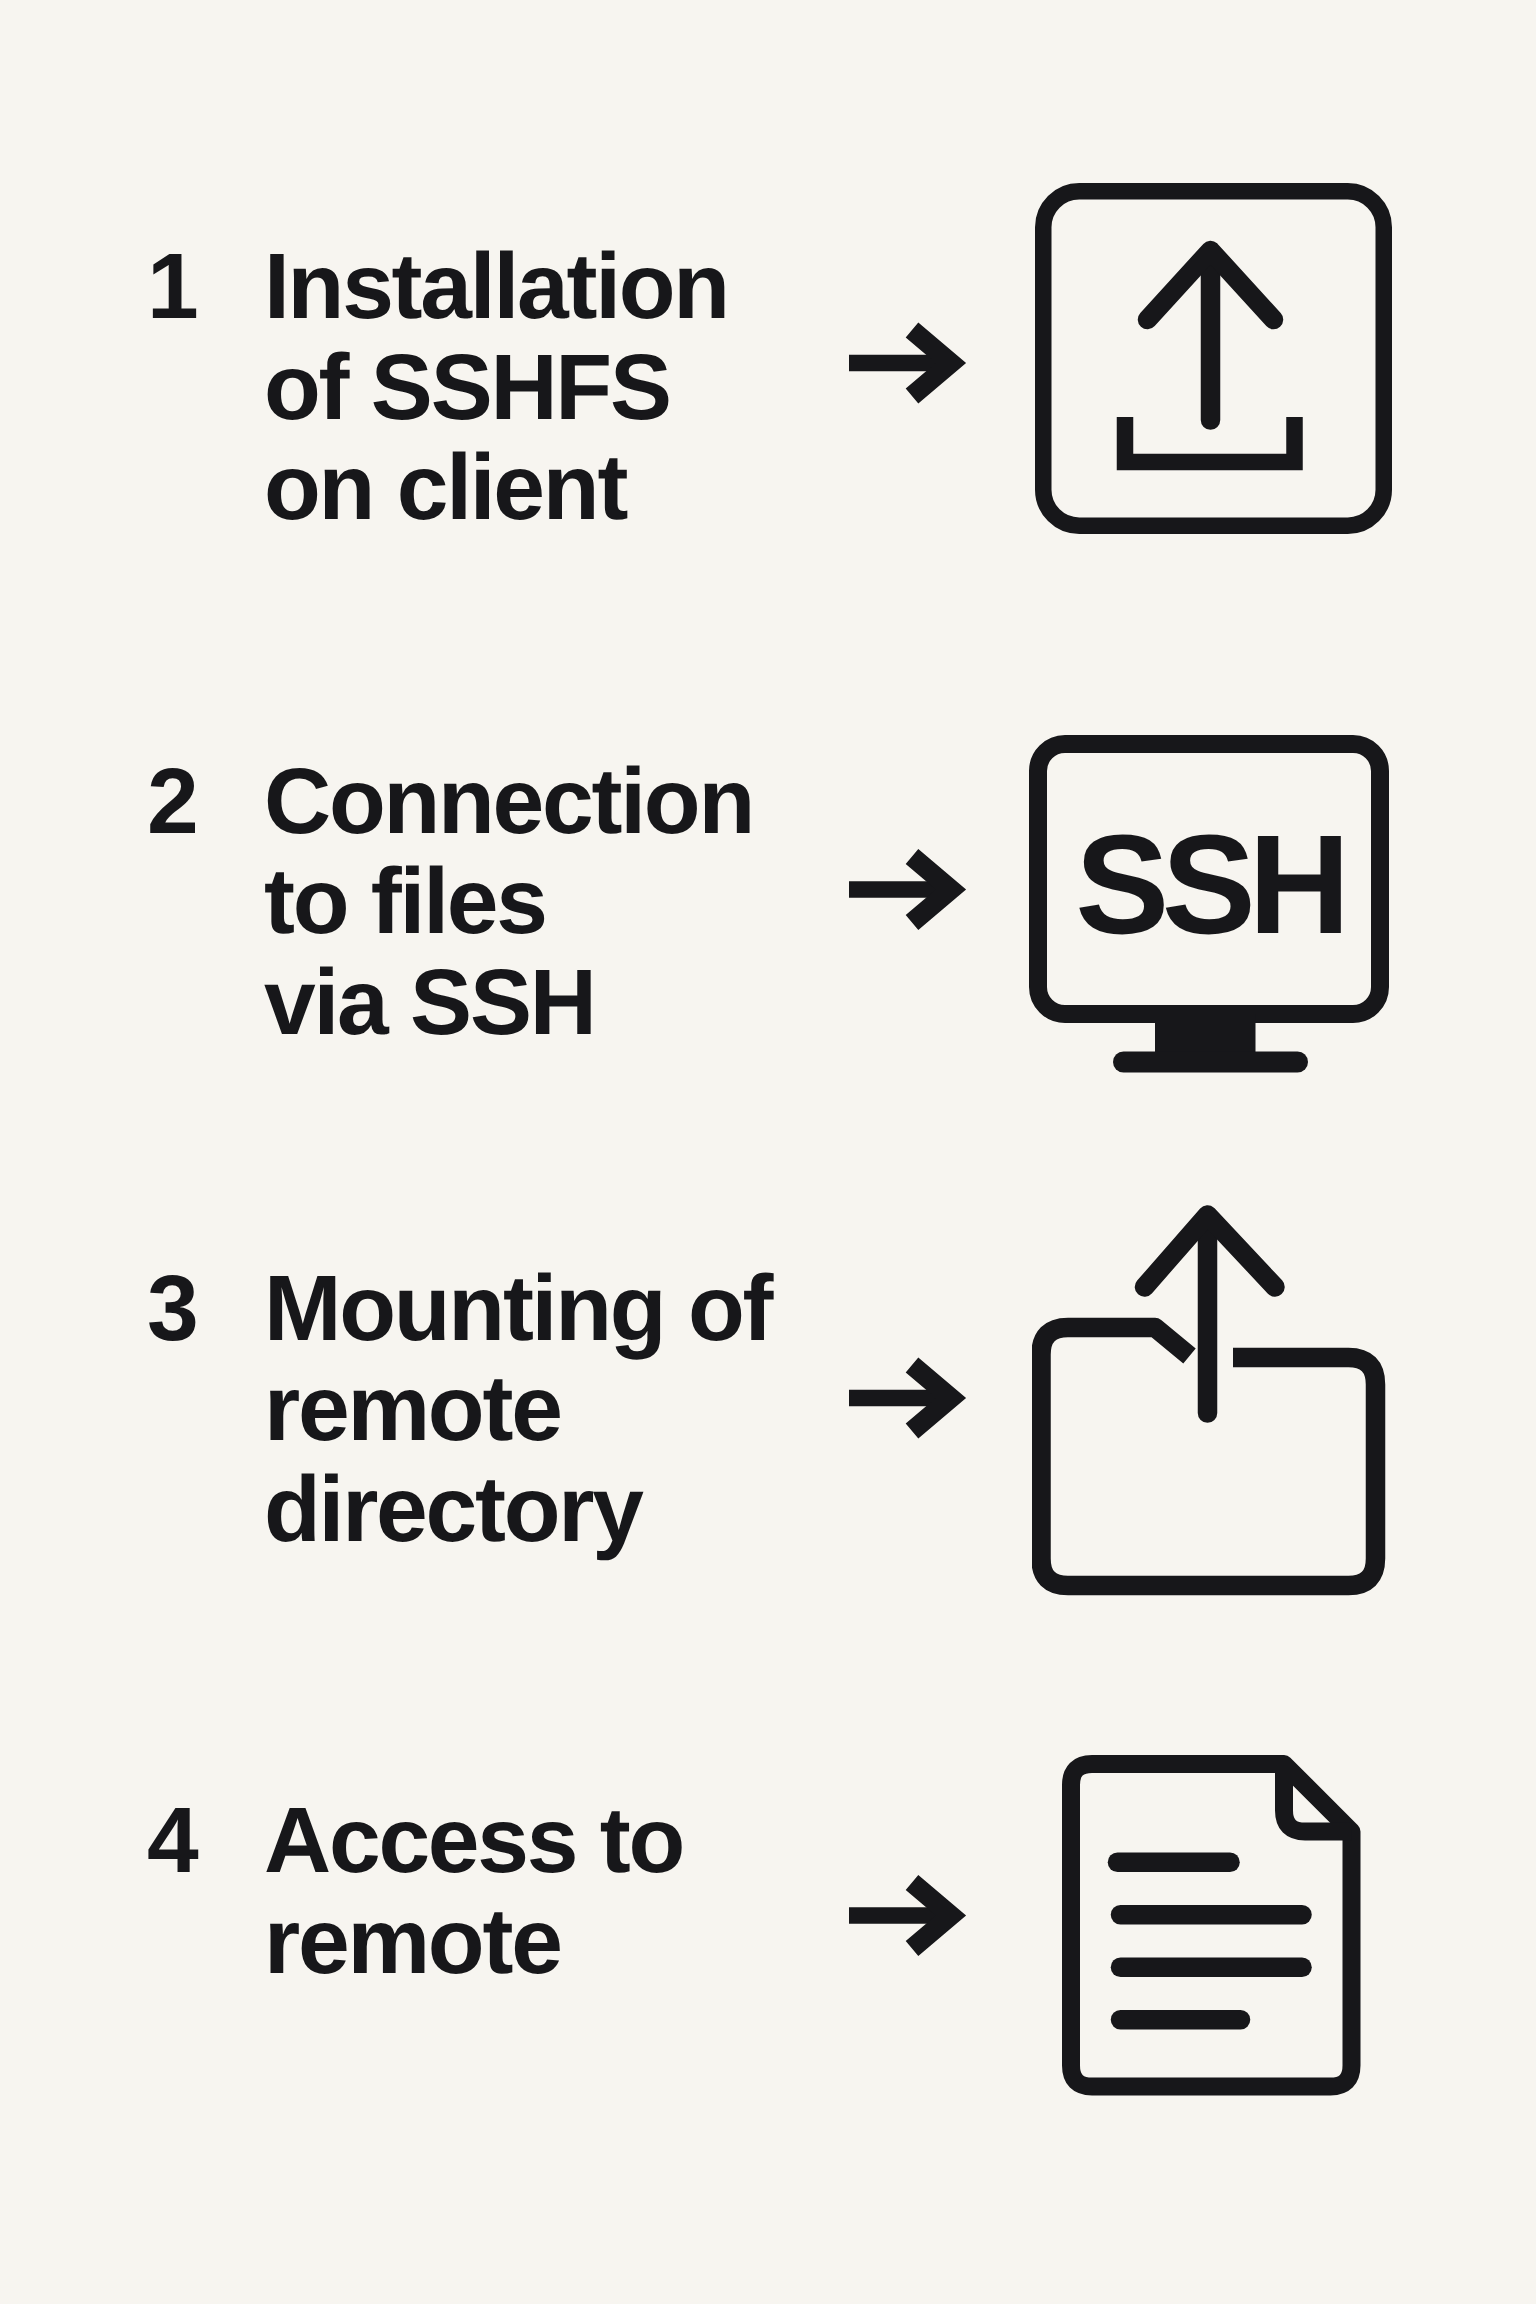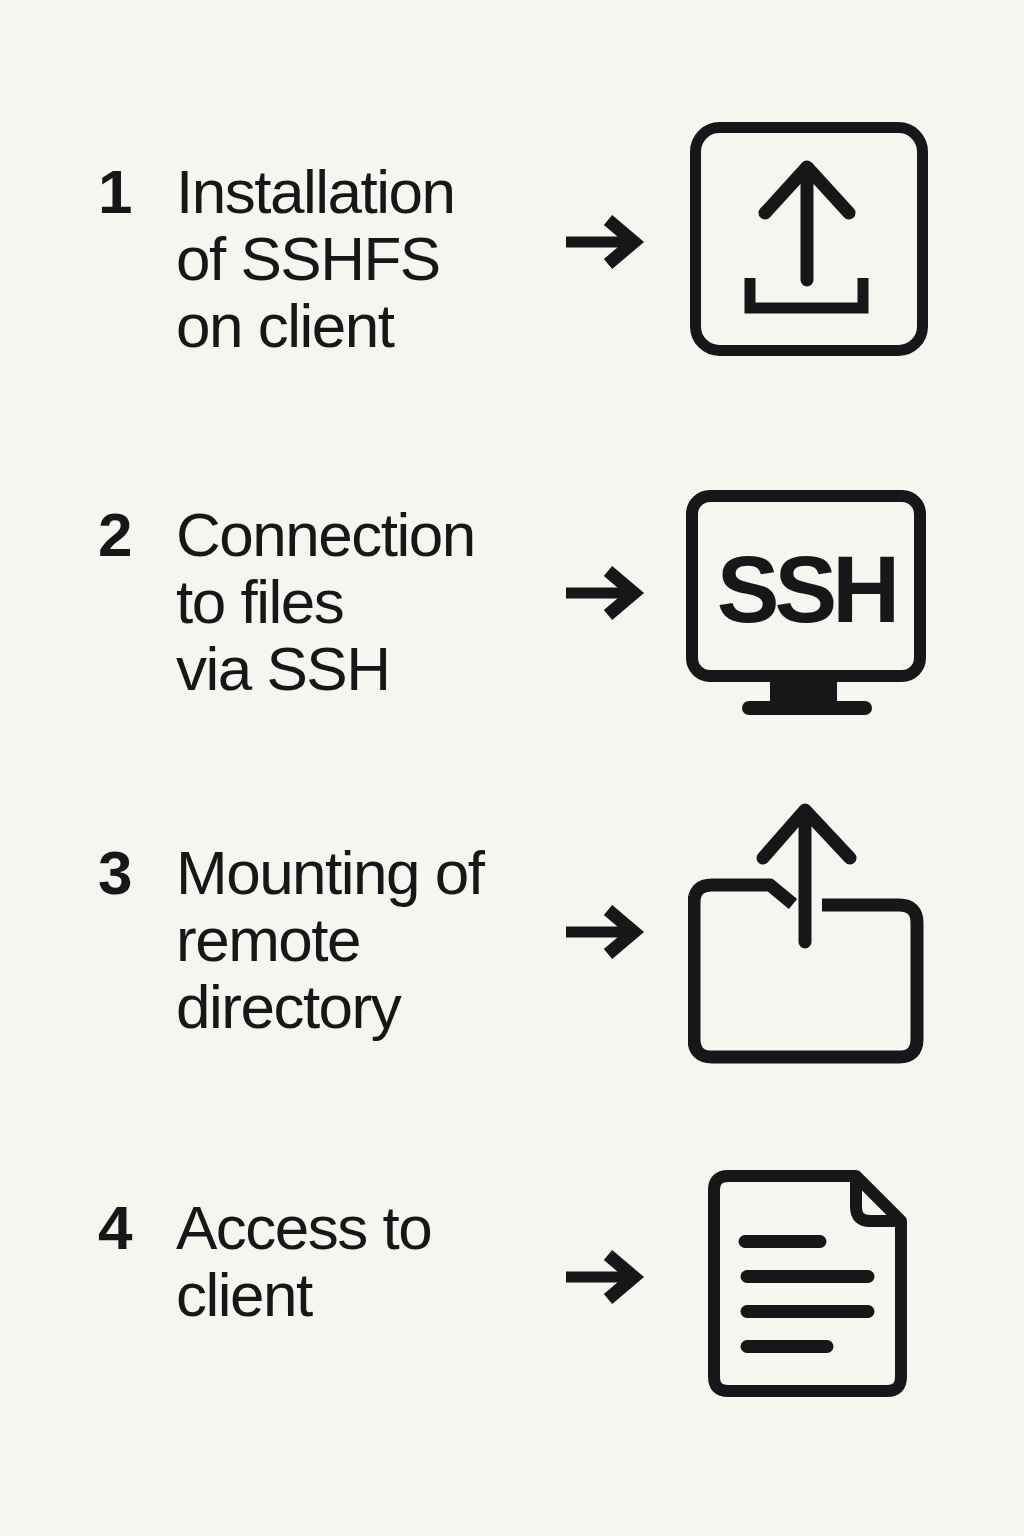--- a/index.html
+++ b/index.html
@@ -28,21 +28,21 @@
     font-weight: bold;
     line-height: 67px;
     letter-spacing: -1px;
     color: #17171a;
   }
   .step-label {
     position: absolute;
     left: 176px;
     width: 420px;
     font-size: 62px;
-    font-weight: normal;
+    font-weight: bold;
     line-height: 67px;
     letter-spacing: -1.5px;
     white-space: pre-line;
     color: #17171a;
   }
   #row1 .step-number, #row1 .step-label { top: 38px; }
   #row2 .step-number, #row2 .step-label { top: 11px; }
   #row3 .step-number, #row3 .step-label { top: 39px; }
   #row4 .step-number, #row4 .step-label { top: 24px; }
 
@@ -117,21 +117,21 @@
     <svg class="icon" id="icon-folder" viewBox="0 0 236 265">
       <path class="stroke" d="M117 15 V142" stroke-width="13" stroke-linecap="round"></path>
       <path class="stroke" d="M75 58 L117 10 L162 58" stroke-width="13" stroke-linecap="round" stroke-linejoin="round"></path>
       <path class="stroke" stroke-width="13" stroke-linejoin="round" stroke-linecap="butt" d="M105 104 L82 85 L24 85 Q6 85 6 103 L6 239 Q6 257 24 257 L211 257 Q229 257 229 239 L229 123 Q229 105 211 105 L134 105"></path>
     </svg>
   </div>
 
   <div class="row" id="row4">
     <div class="step-number">4</div>
     <div class="step-label">Access to
-client</div>
+remote</div>
     <svg class="arrow" viewBox="0 0 86 56">
       <path class="stroke" d="M2 28 H64" stroke-width="11"></path>
       <path class="stroke" d="M44 6 L70 28 L44 50" stroke-width="13" stroke-linejoin="miter"></path>
     </svg>
     <svg class="icon" id="icon-file" viewBox="0 0 200 228">
       <path class="stroke" stroke-width="12" stroke-linejoin="round" d="M148 6 L20 6 Q6 6 6 20 L6 207 Q6 221 20 221 L179 221 Q193 221 193 207 L193 51 Z"></path>
       <path class="stroke" stroke-width="12" stroke-linejoin="round" d="M148 6 L148 37 Q148 51 162 51 L193 51"></path>
       <path class="stroke" d="M37 71.5 H112" stroke-width="13" stroke-linecap="round"></path>
       <path class="stroke" d="M39 106.5 H160" stroke-width="13" stroke-linecap="round"></path>
       <path class="stroke" d="M39 141.5 H160" stroke-width="13" stroke-linecap="round"></path>

